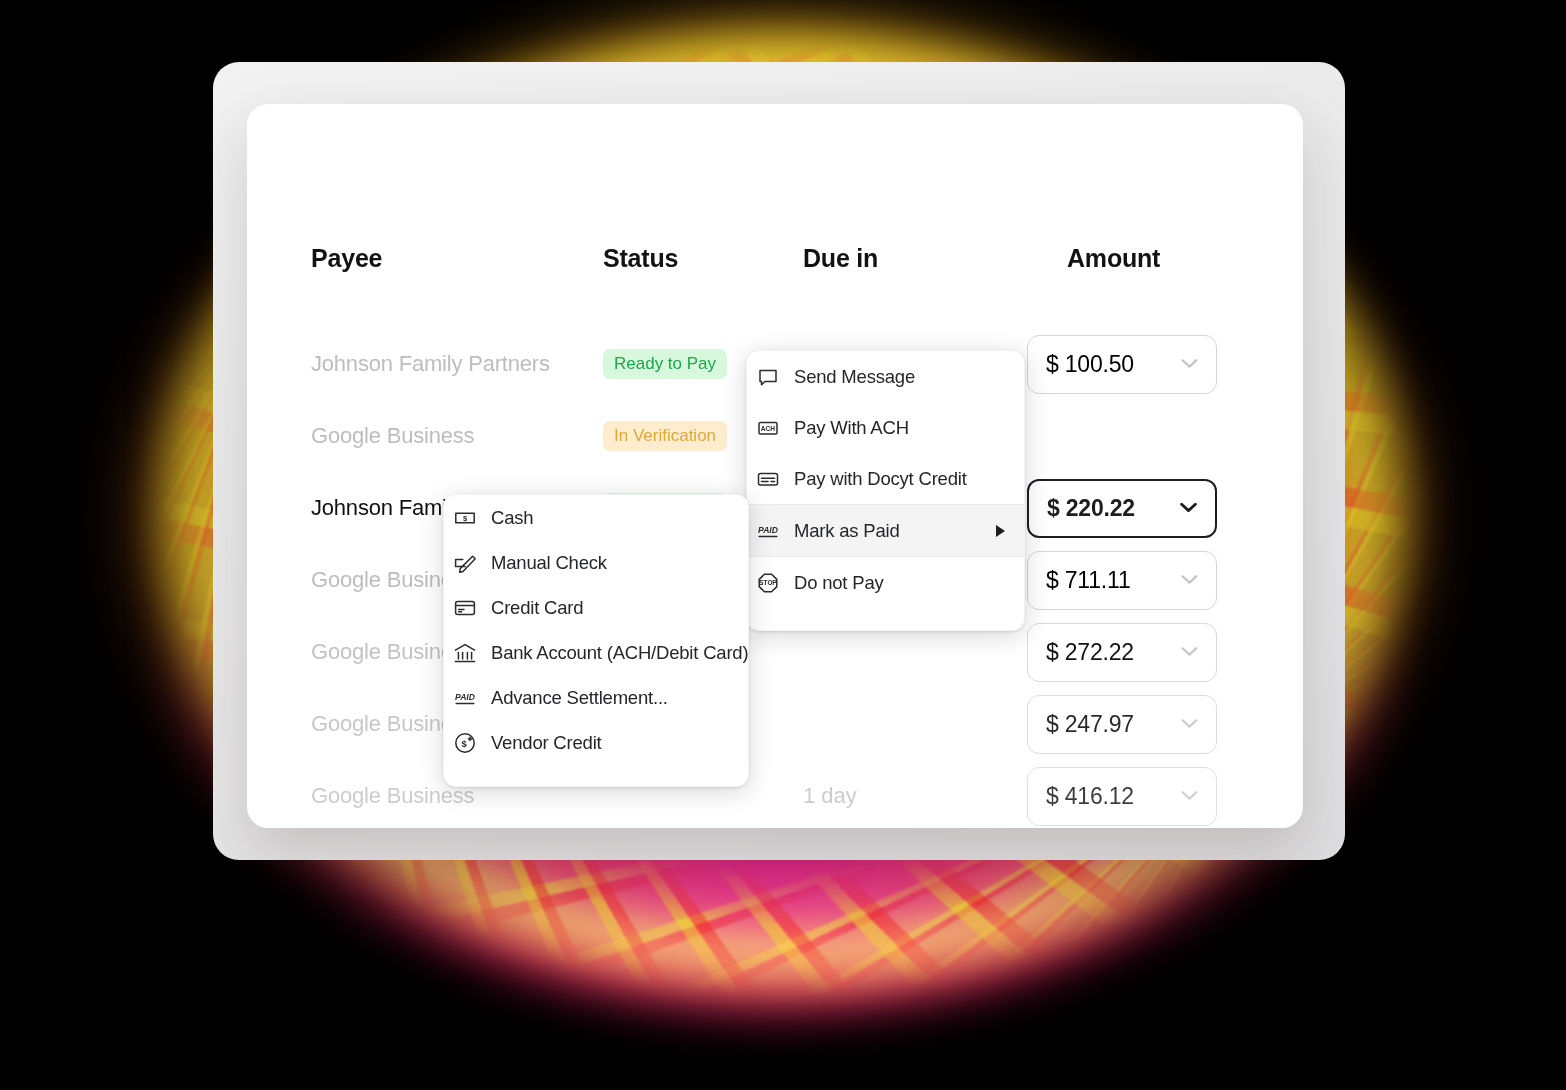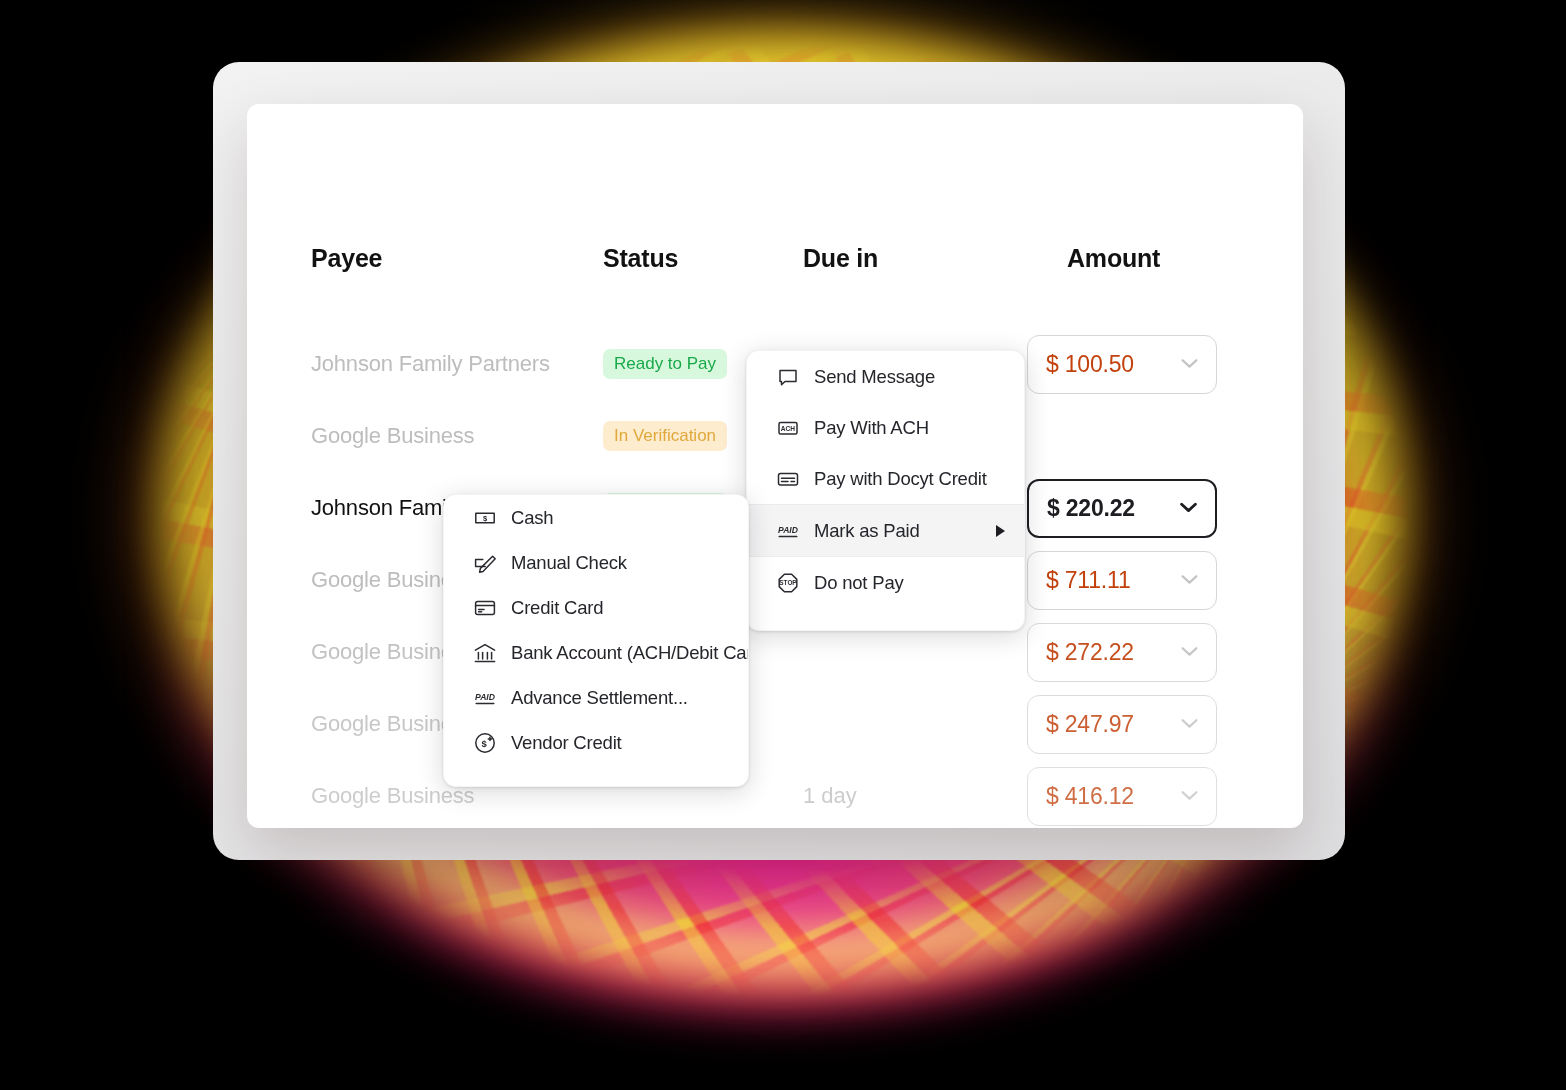--- a/index.html
+++ b/index.html
@@ -27,54 +27,54 @@
       repeating-conic-gradient(from 0deg at 13% 29%, rgba(255,40,40,.5) 0deg 1deg, rgba(255,240,40,.5) 1deg 2deg, rgba(0,0,0,0) 2deg 5deg),
       repeating-conic-gradient(from 40deg at 84% 70%, rgba(255,30,60,.45) 0deg 1deg, rgba(255,250,60,.45) 1deg 2deg, rgba(0,0,0,0) 2deg 6deg);
     -webkit-mask-image:radial-gradient(ellipse 50% 50% at 50% 50%, rgba(0,0,0,0) 66%, #000 77%, rgba(0,0,0,0) 90%);
             mask-image:radial-gradient(ellipse 50% 50% at 50% 50%, rgba(0,0,0,0) 66%, #000 77%, rgba(0,0,0,0) 90%);
     filter:blur(1.2px);}
 
   
   #outer-frame{position:absolute;left:213px;top:62px;width:1132px;height:798px;border-radius:26px;
     background:linear-gradient(160deg,#f2f2f3 0%,#e9e9ea 45%,#dedee0 100%);
     box-shadow:0 40px 90px rgba(0,0,0,.22);}
-  #card{position:absolute;left:247px;top:104px;width:1056px;height:724px;border-radius:12px;
+  #card{position:absolute;left:247px;top:104px;width:1056px;height:724px;border-radius:21px;
     background:#fff;box-shadow:0 26px 60px rgba(60,30,20,.18);overflow:hidden;}
 
   
   #table{position:absolute;inset:0;}
   .hdr{position:absolute;top:140px;font-size:25px;font-weight:700;color:#121212;letter-spacing:-.2px;}
   .c-payee{left:64px;}  .c-status{left:356px;} .c-due{left:556px;} .c-amt{left:820px;}
 
   .row{position:absolute;left:0;right:0;height:46px;}
   .cell{position:absolute;top:0;display:flex;align-items:center;height:46px;}
   .payee{left:64px;font-size:22px;color:#bdbdbd;letter-spacing:-.2px;white-space:nowrap;}
   .status{left:356px;}
   .badge{display:inline-block;padding:5px 11px;border-radius:7px;font-size:17px;font-weight:400;white-space:nowrap;}
   .due{left:556px;font-size:22px;color:#bdbdbd;}
   .amtcell{left:780px;}
   .amtbox{width:190px;height:59px;border:1.6px solid #d6d6d6;border-radius:12px;
     display:flex;align-items:center;justify-content:space-between;padding:0 18px;box-sizing:border-box;background:#fff;}
-  .amtval{font-size:23px;color:#c2410c;font-weight:400;letter-spacing:-.2px;}
+  .amtval{font-size:23px;color:#000000;font-weight:400;letter-spacing:-.2px;}
   .chev{width:17px;height:11px;flex:none;}
   .chev path{stroke:#c2c2c2;stroke-width:2.2;fill:none;stroke-linecap:round;stroke-linejoin:round;}
 
   .row.active .payee{color:#111;font-weight:500;}
   .row.active .due{color:#111;}
   .row.active .amtbox{border:2.4px solid #1d1d22;}
   .row.active .amtval{color:#1d1d22;font-weight:700;}
   .row.active .chev path{stroke:#1d1d22;stroke-width:2.8;}
 
   
   .menu{position:absolute;background:#fff;border-radius:13px;
     box-shadow:0 5px 26px rgba(20,20,30,.16),0 1px 3px rgba(20,20,30,.12);
     border:1px solid rgba(0,0,0,.045);overflow:hidden;}
   #ctx-menu{left:746px;top:350px;width:277px;height:279px;}
   #sub-menu{left:443px;top:494px;width:304px;height:291px;}
-  .mi{position:relative;display:flex;align-items:center;height:51px;padding:0 28px;cursor:default;}
+  .mi{position:relative;display:flex;align-items:center;height:51px;padding:0 8px;cursor:default;}
   #sub-menu .mi{height:45px;}
   .mi .ic{width:26px;height:26px;flex:none;display:flex;align-items:center;justify-content:center;margin-right:13px;}
   .mi .lb{font-size:18.5px;color:#25262b;letter-spacing:-.2px;white-space:nowrap;}
   .mi.hl{background:#f4f4f5;border-top:1px solid #ececee;border-bottom:1px solid #ececee;}
   .mi .arrow{position:absolute;right:19px;width:0;height:0;border-left:9px solid #1d1d22;
     border-top:6px solid transparent;border-bottom:6px solid transparent;}
   svg.gi{width:24px;height:24px;}
   svg.gi *{stroke:#2a2b30;stroke-width:1.5;fill:none;stroke-linecap:round;stroke-linejoin:round;}
   svg.gi text{stroke:none;fill:#2a2b30;font-family:"Liberation Sans",sans-serif;font-weight:700;}
 </style>

